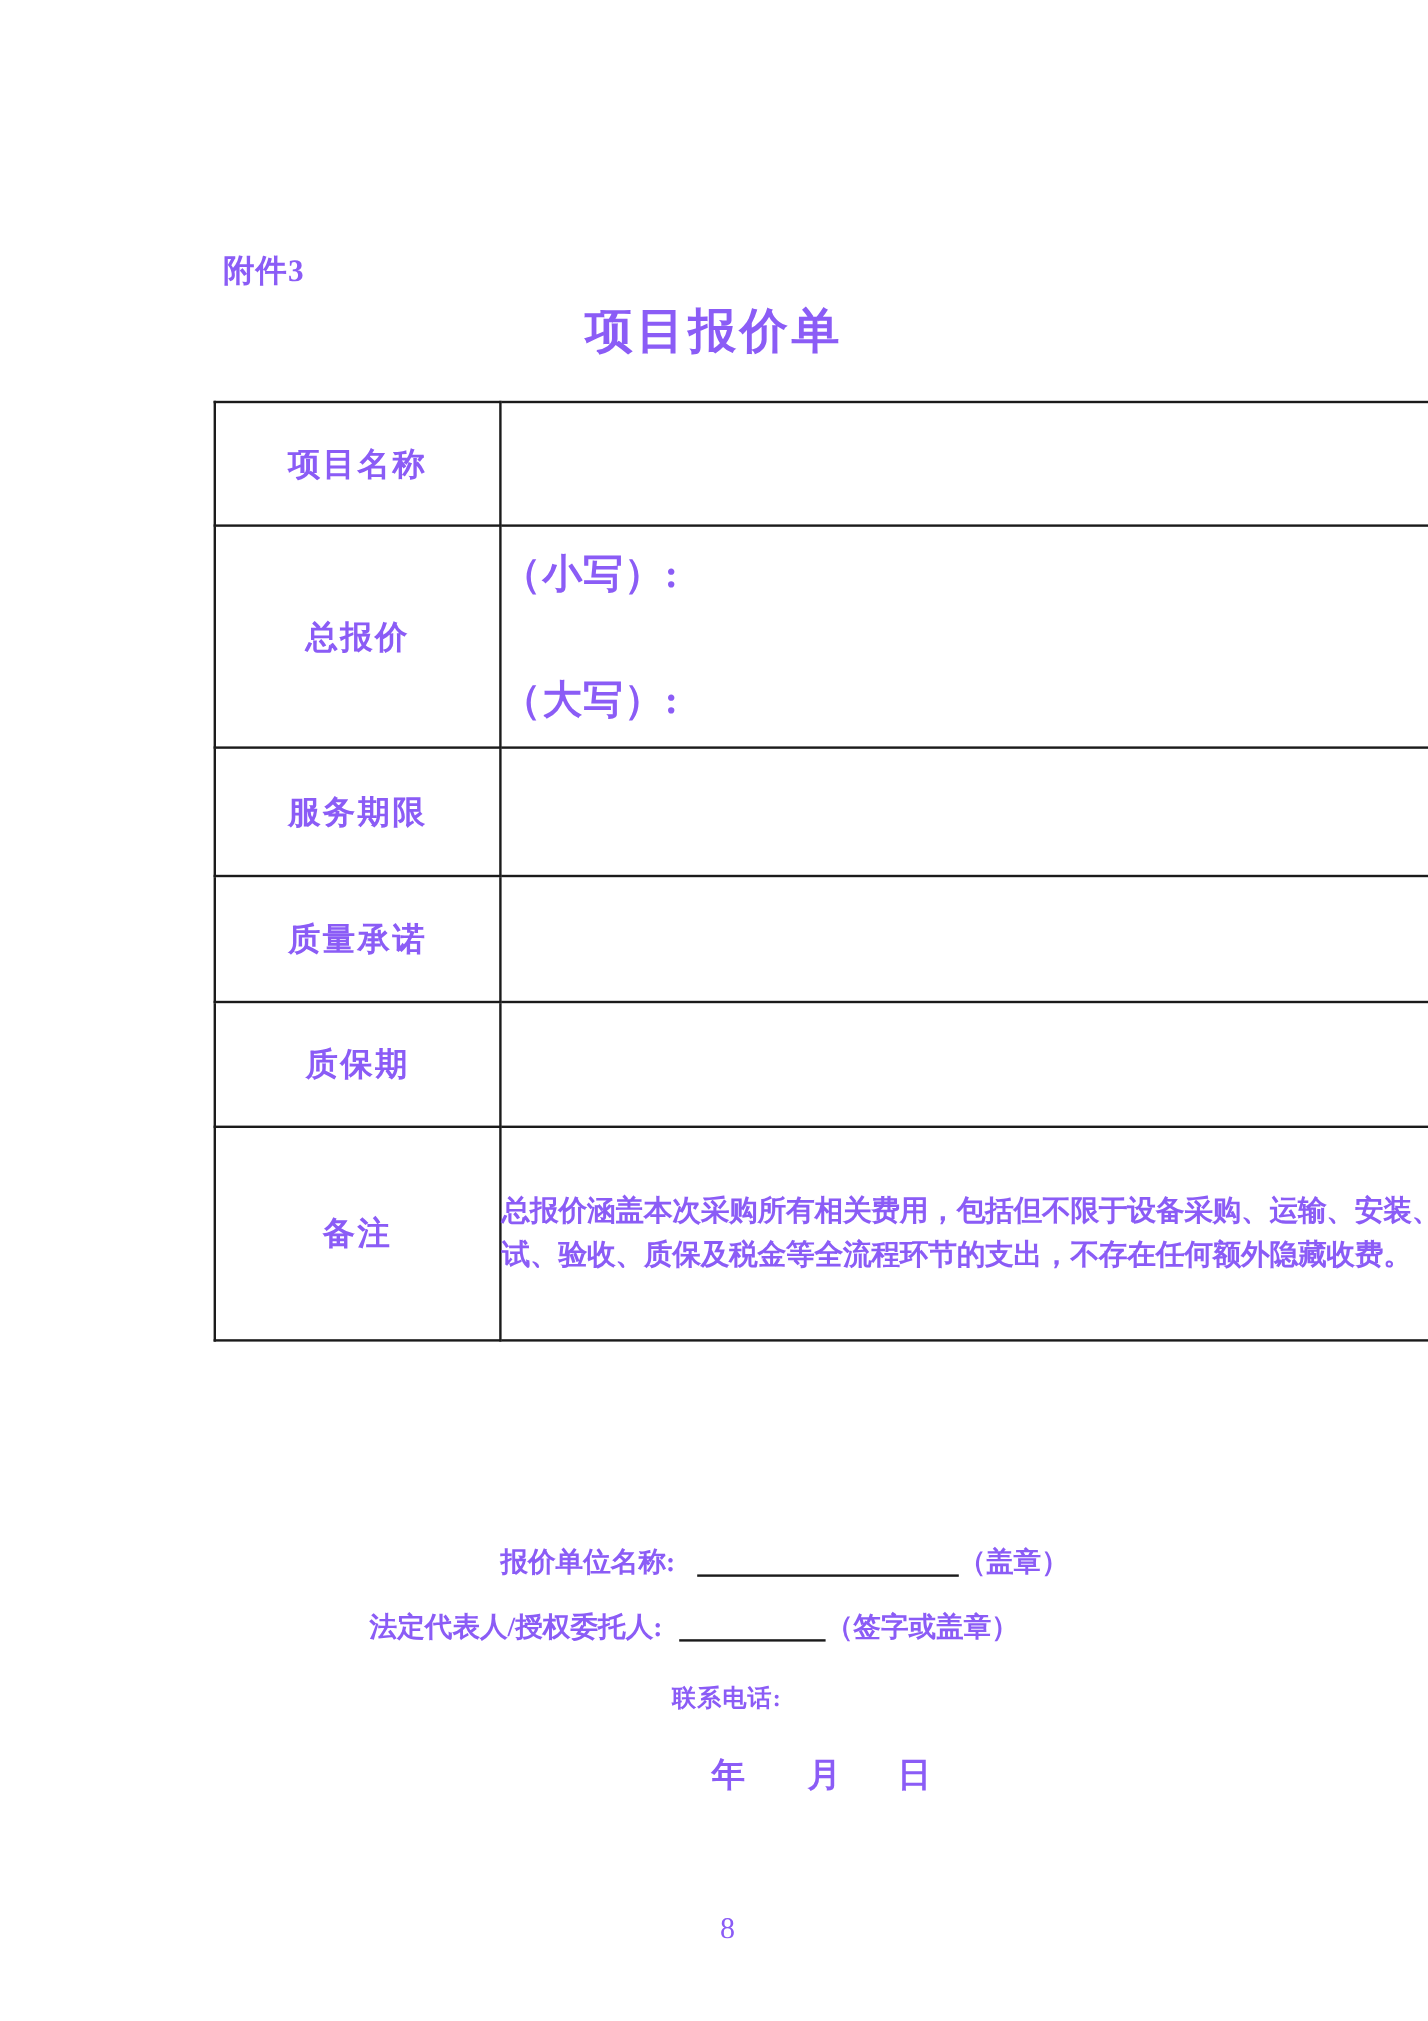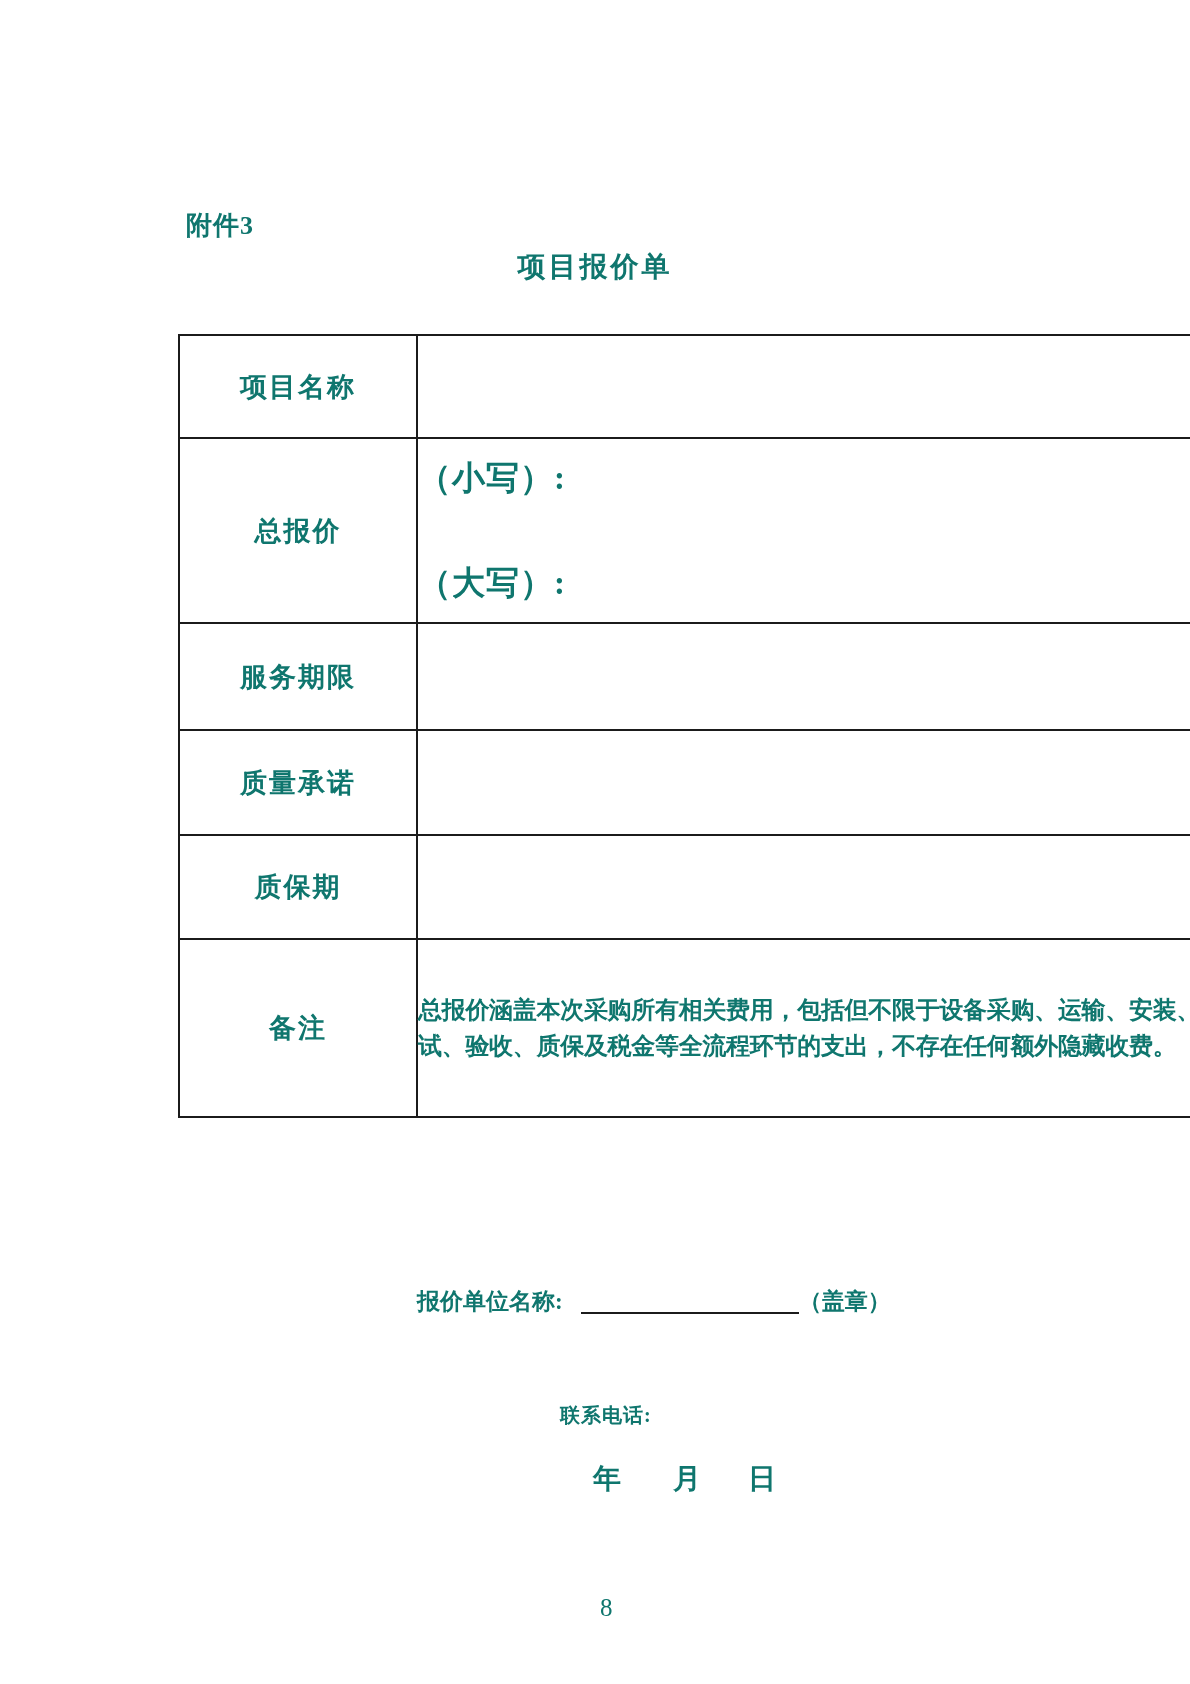--- a/index.html
+++ b/index.html
@@ -1,41 +1,41 @@
 <!DOCTYPE html>
 <html><head>
 <meta charset="utf-8">
 <style>
   html, body { margin: 0; padding: 0; background: #ffffff; }
   .page {
     position: relative;
     width: 1190px;
     height: 1684px;
     background: #ffffff;
-    color: #0f766e;
+    color: #8b5cf6;
     font-family: "Liberation Serif", "DejaVu Serif", serif;
     overflow: hidden;
   }
 
   .attachment {
     position: absolute;
     left: 186px;
     top: 208px;
     font-size: 26px;
     font-weight: 600;
     letter-spacing: 1px;
   }
 
   .doc-title {
     position: absolute;
     left: 0;
     top: 248px;
     width: 100%;
     text-align: center;
-    font-size: 28px;
+    font-size: 40px;
     font-weight: 700;
     letter-spacing: 3px;
   }
 
   table.quote-table {
     position: absolute;
     left: 178px;
     top: 334px;
     width: 1070px;
     border-collapse: collapse;
@@ -161,20 +161,25 @@
       </tr>
     </tbody>
   </table>
 
   <div class="sig-row sig-company">
     <span>报价单位名称:</span>
     <span class="blank-line blank-company"></span>
     <span>（盖章）</span>
   </div>
 
+  <div class="sig-row sig-rep">
+    <span>法定代表人/授权委托人:</span>
+    <span class="blank-line blank-rep"></span>
+    <span>（签字或盖章）</span>
+  </div>
 
   <div class="phone-line">联系电话:</div>
 
   <div class="date-line">
     <span>年</span><span class="date-month">月</span><span class="date-day">日</span>
   </div>
 
   <div class="page-number">8</div>
 
 </div>

